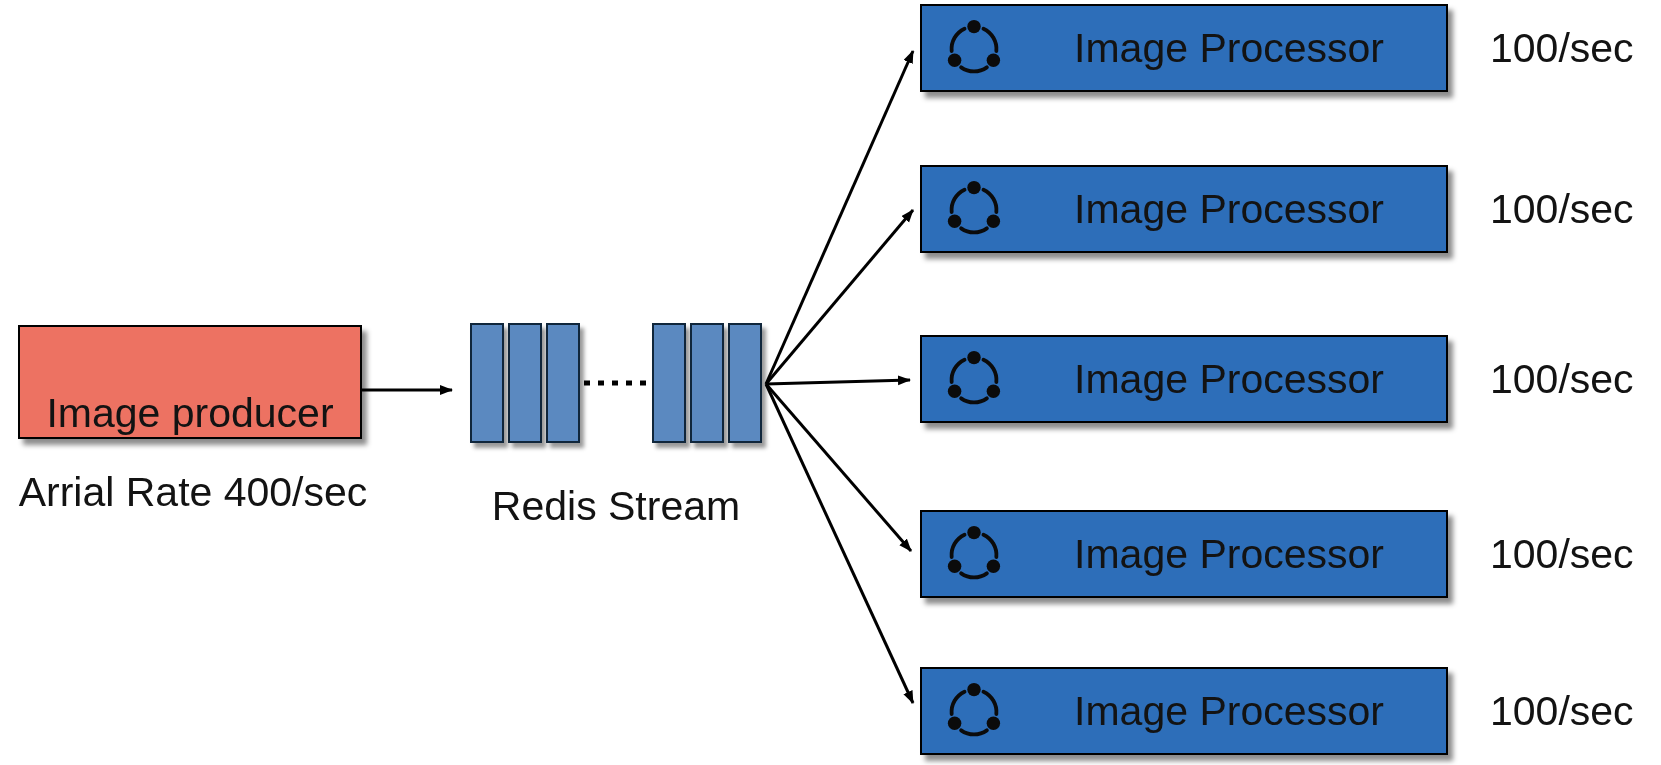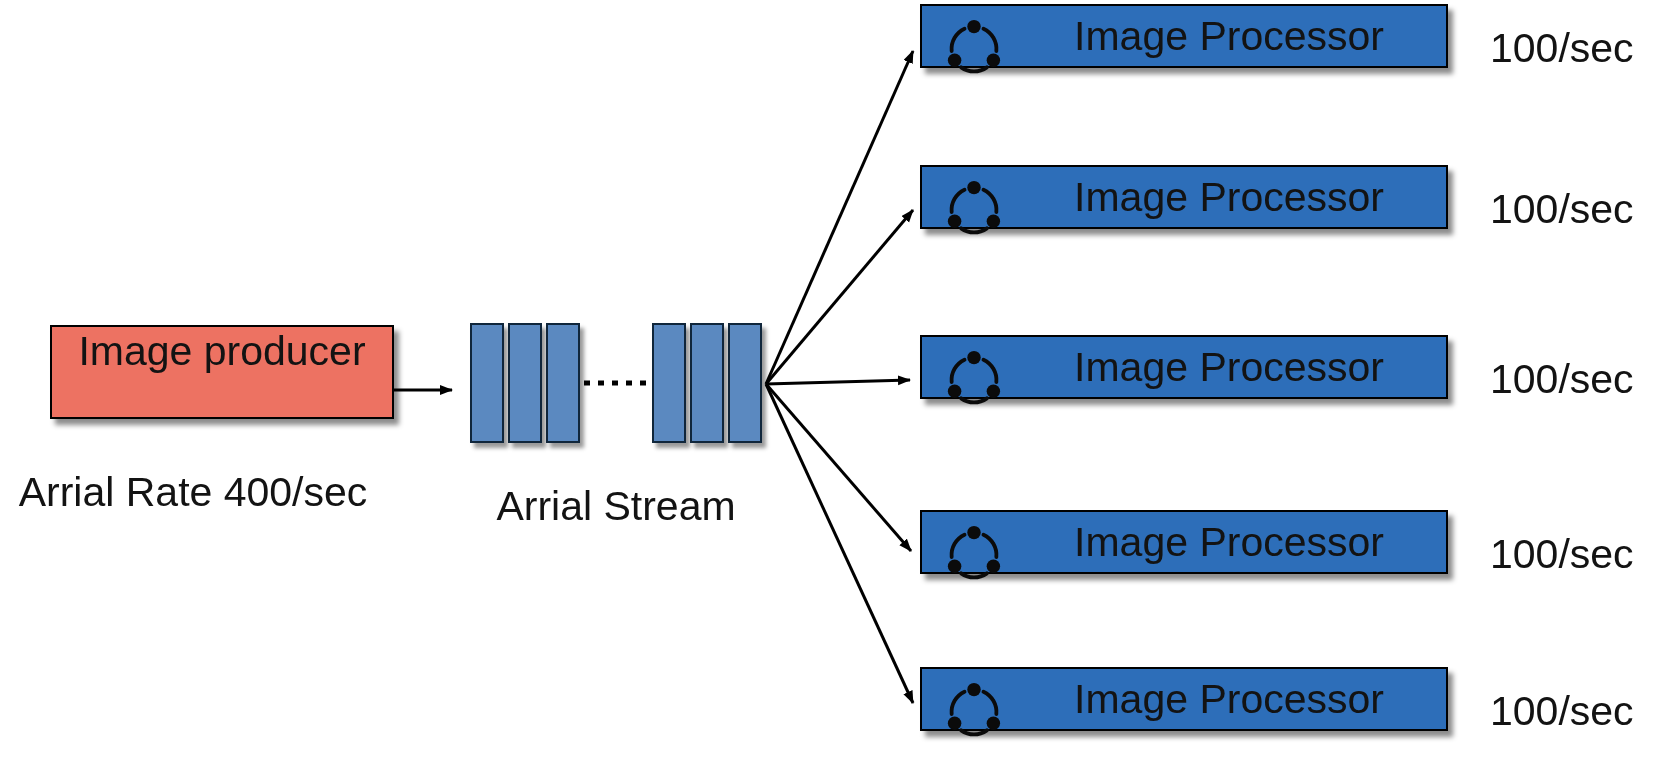--- a/index.html
+++ b/index.html
@@ -23,41 +23,41 @@
     position:absolute;
     font-size:41px;
     line-height:48px;
     color:var(--ink);
     white-space:nowrap;
   }
   .caption{text-align:center;}
   
   .producer{
     position:absolute;
-    left:18px;top:325px;width:344px;height:94px;
+    left:18px;top:325px;width:344px;height:114px;
     box-sizing:border-box;
     background:var(--producer-fill);
     border:2px solid #000;
     box-shadow:5px 6px 5px rgba(0,0,0,0.45);
-    display:flex;align-items:flex-start;justify-content:center;margin-left:32px;
+    display:flex;align-items:flex-end;justify-content:center;
   }
   .producer .label{position:static;}
   
   .bar{
     position:absolute;
     top:323px;width:34px;height:120px;
     box-sizing:border-box;
     background:var(--bar-fill);
     border:2px solid #10263B;
     box-shadow:4px 5px 4px rgba(0,0,0,0.4);
   }
   
   .processor{
     position:absolute;
-    left:920px;width:528px;height:64px;
+    left:920px;width:528px;height:88px;
     box-sizing:border-box;
     background:var(--processor-fill);
     border:2px solid #000;
     box-shadow:5px 6px 5px rgba(0,0,0,0.45);
   }
   .processor .icon{
     position:absolute;left:20px;top:11px;width:64px;height:64px;
   }
   .processor .icon path{
     fill:none;stroke:#0B0B0B;stroke-width:6;stroke-linecap:round;
@@ -103,21 +103,21 @@
   </div>
   <div class="label caption" style="left:3px;top:468px;width:380px;">Arrial Rate 400/sec</div>
 
   <div class="bar" style="left:470px;"></div>
   <div class="bar" style="left:508px;"></div>
   <div class="bar" style="left:546px;"></div>
 
   <div class="bar" style="left:652px;"></div>
   <div class="bar" style="left:690px;"></div>
   <div class="bar" style="left:728px;"></div>
-  <div class="label caption" style="left:460px;top:482px;width:312px;">Arrial Stream</div>
+  <div class="label caption" style="left:460px;top:482px;width:312px;">Redis Stream</div>
 
   <div class="processor" style="top:4px;">
     <svg class="icon" viewBox="0 0 100 100">
       <path d="M35.2 18.3 A35 35 0 0 0 15.1 53.1"></path>
       <path d="M29.9 78.7 A35 35 0 0 0 70.1 78.7"></path>
       <path d="M84.9 53.1 A35 35 0 0 0 64.8 18.3"></path>
       <circle cx="50" cy="15" r="10.5"></circle>
       <circle cx="19.7" cy="67.5" r="10.5"></circle>
       <circle cx="80.3" cy="67.5" r="10.5"></circle>
     </svg>

